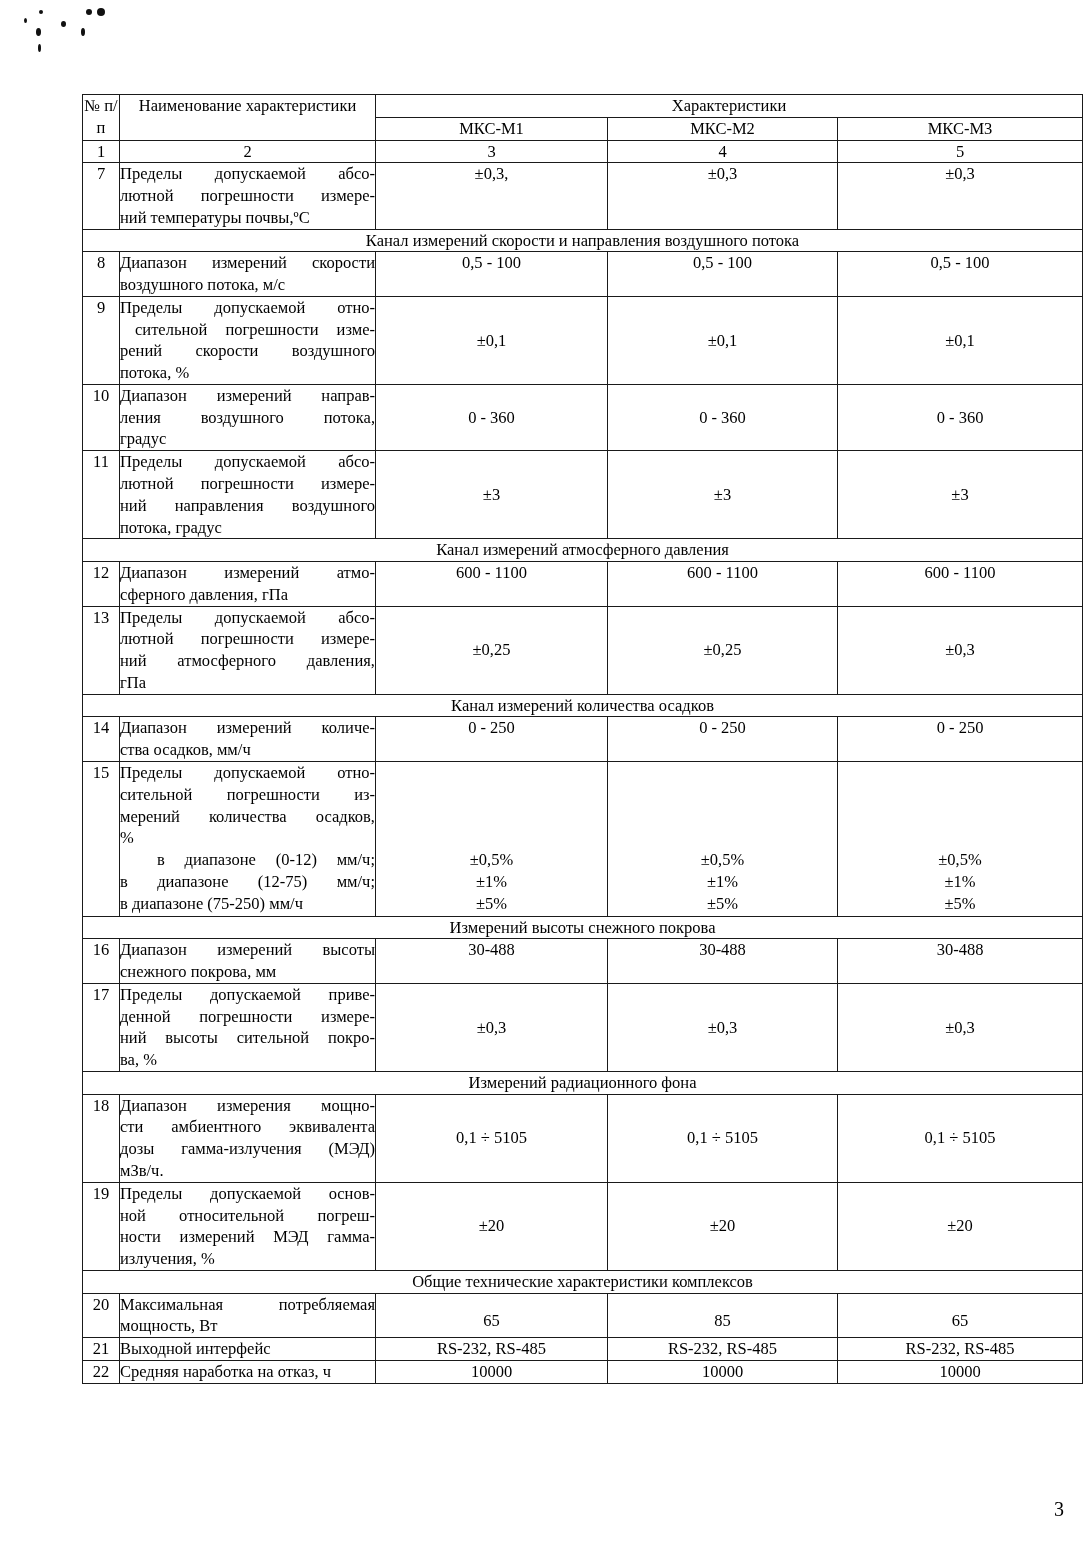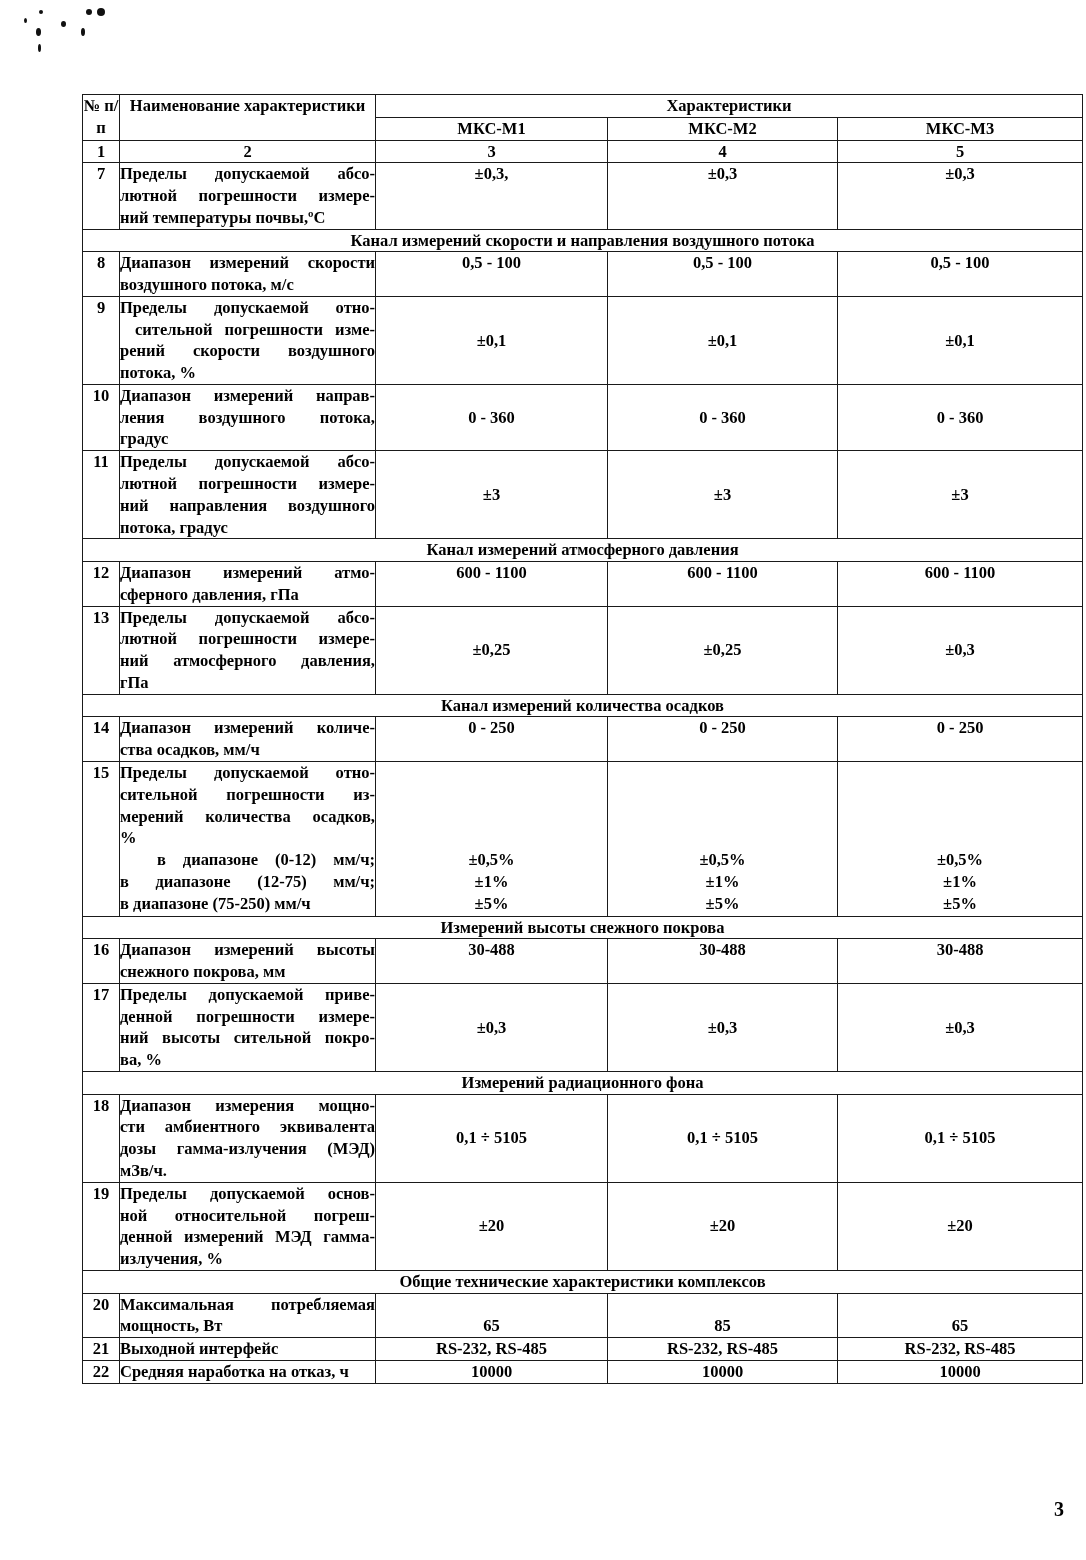--- a/index.html
+++ b/index.html
@@ -21,21 +21,20 @@
     position: absolute;
     background: #111;
     border-radius: 50%;
   }
 
   .page {
     position: absolute;
     left: 0; top: 0;
     width: 1086px;
     height: 1560px;
-    font-weight: bold;
   }
 
   table.spec {
     position: absolute;
     left: 82px;
     top: 94px;
     width: 1000px;
     border-collapse: collapse;
     table-layout: fixed;
   }
@@ -99,21 +98,21 @@
     line-height: 1.345;
     hyphens: manual;
   }
   .c-val {
     text-align: center;
     font-size: 16.5px;
     padding: 3px 4px 3px 4px;
     line-height: 1.345;
   }
   .c-val.mid { vertical-align: middle; }
-  .c-val.bot { vertical-align: bottom; }
+  .c-val.bot { vertical-align: bottom; padding-bottom: 5px; }
 
   
   .section td {
     text-align: center;
     font-size: 17px;
     padding: 3px 4px 3px 4px;
     line-height: 1.25;
   }
 
   
@@ -362,21 +361,21 @@
           </td>
           <td class="c-val mid">0,1 ÷ 5105</td>
           <td class="c-val mid">0,1 ÷ 5105</td>
           <td class="c-val mid">0,1 ÷ 5105</td>
         </tr>
         <tr>
           <td class="c-idx">19</td>
           <td class="c-label">
             <span style="display: block; text-align: justify; text-align-last: justify;">Пределы допускаемой основ-</span>
             <span style="display: block; text-align: justify; text-align-last: justify;">ной относительной погреш-</span>
-            <span style="display: block; text-align: justify; text-align-last: justify;">денной измерений МЭД гамма-</span>
+            <span style="display: block; text-align: justify; text-align-last: justify;">ности измерений МЭД гамма-</span>
             <span style="display: block; text-align: left;">излучения, %</span>
           </td>
           <td class="c-val mid">±20</td>
           <td class="c-val mid">±20</td>
           <td class="c-val mid">±20</td>
         </tr>
         <tr class="section">
           <td colspan="5">Общие технические характеристики комплексов</td>
         </tr>
         <tr>

